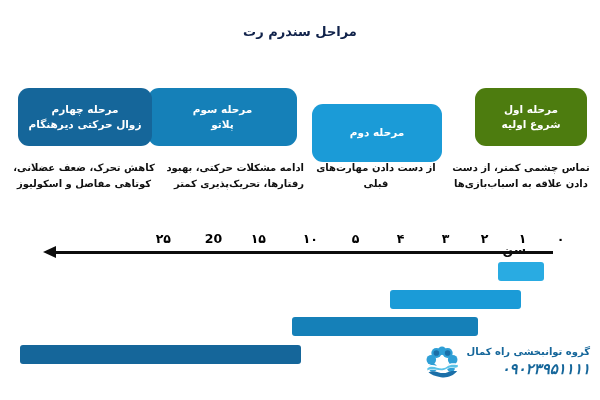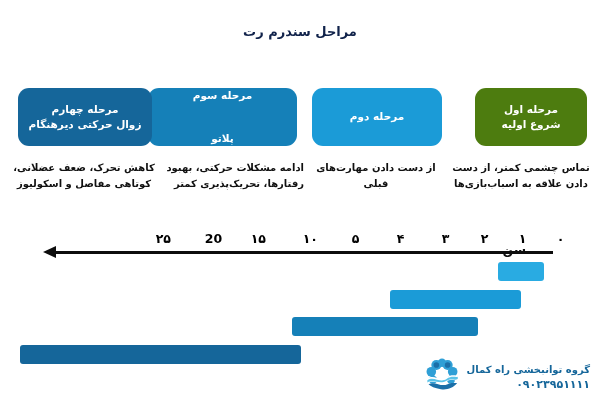--- a/index.html
+++ b/index.html
@@ -47,24 +47,24 @@
     color:#101010;
     line-height:1.55;
     text-align:center;
     margin-top:8px;
   }
 
   
   #box-1  { right:13px;  width:112px; background:#4d7c0f; }
   #desc-1 { right:8px;   width:142px; }
   
-  #box-2  { right:158px; width:130px; background:#1b9bd7; }
+  #box-2  { right:158px; width:130px; background:#1b9bd7;margin-top:16px; }
   #desc-2 { right:153px; width:142px; }
   
-  #box-3  { right:303px; width:149px; background:#1580b8;justify-content:space-between; }
+  #box-3  { right:303px; width:149px; background:#1580b8; }
   #desc-3 { right:296px; width:146px;text-align:right; }
   
   #box-4  { right:448px; width:134px; background:#15669a; }
   #desc-4 { right:442px; width:148px; }
 
   
   #axis-wrap { position:absolute; top:232px; left:0; width:528px; height:30px; }
   #axis-line {
     position:absolute;
     top:19px; left:55px;
@@ -104,36 +104,37 @@
     border-radius:3px;
   }
   #bar-1 { top:262px; left:498px; width:46px;  background:#29abe2; }
   #bar-2 { top:290px; left:390px; width:131px; background:#1b9bd7; }
   #bar-3 { top:317px; left:292px; width:186px; background:#1580b8; }
   #bar-4 { top:345px; left:20px;  width:281px; background:#15669a; }
 
   
   #footer {
     position:absolute;
-    right:10px; bottom:8px;
+    right:10px; bottom:20px;
     display:flex;
-    align-items:flex-end;
+    align-items:center;
     gap:7px;
   }
   #footer-text { text-align:right; line-height:1.4; }
   #brand-name {
     font-size:10px;
     font-weight:bold;
     color:#15669a;
   }
   #brand-phone {
-    font-size:11px;
+    font-size:15px;
     font-weight:bold;
     color:#15669a;
     letter-spacing:0.2px;
+    font-style:italic;
   }
   #logo { width:36px; height:36px; flex:0 0 36px; }
 </style>
 </head>
 <body>
 
 <div id="title">مراحل سندرم رت</div>
 
 <div class="stage-box" id="box-1">
   <span>مرحله اول</span>

